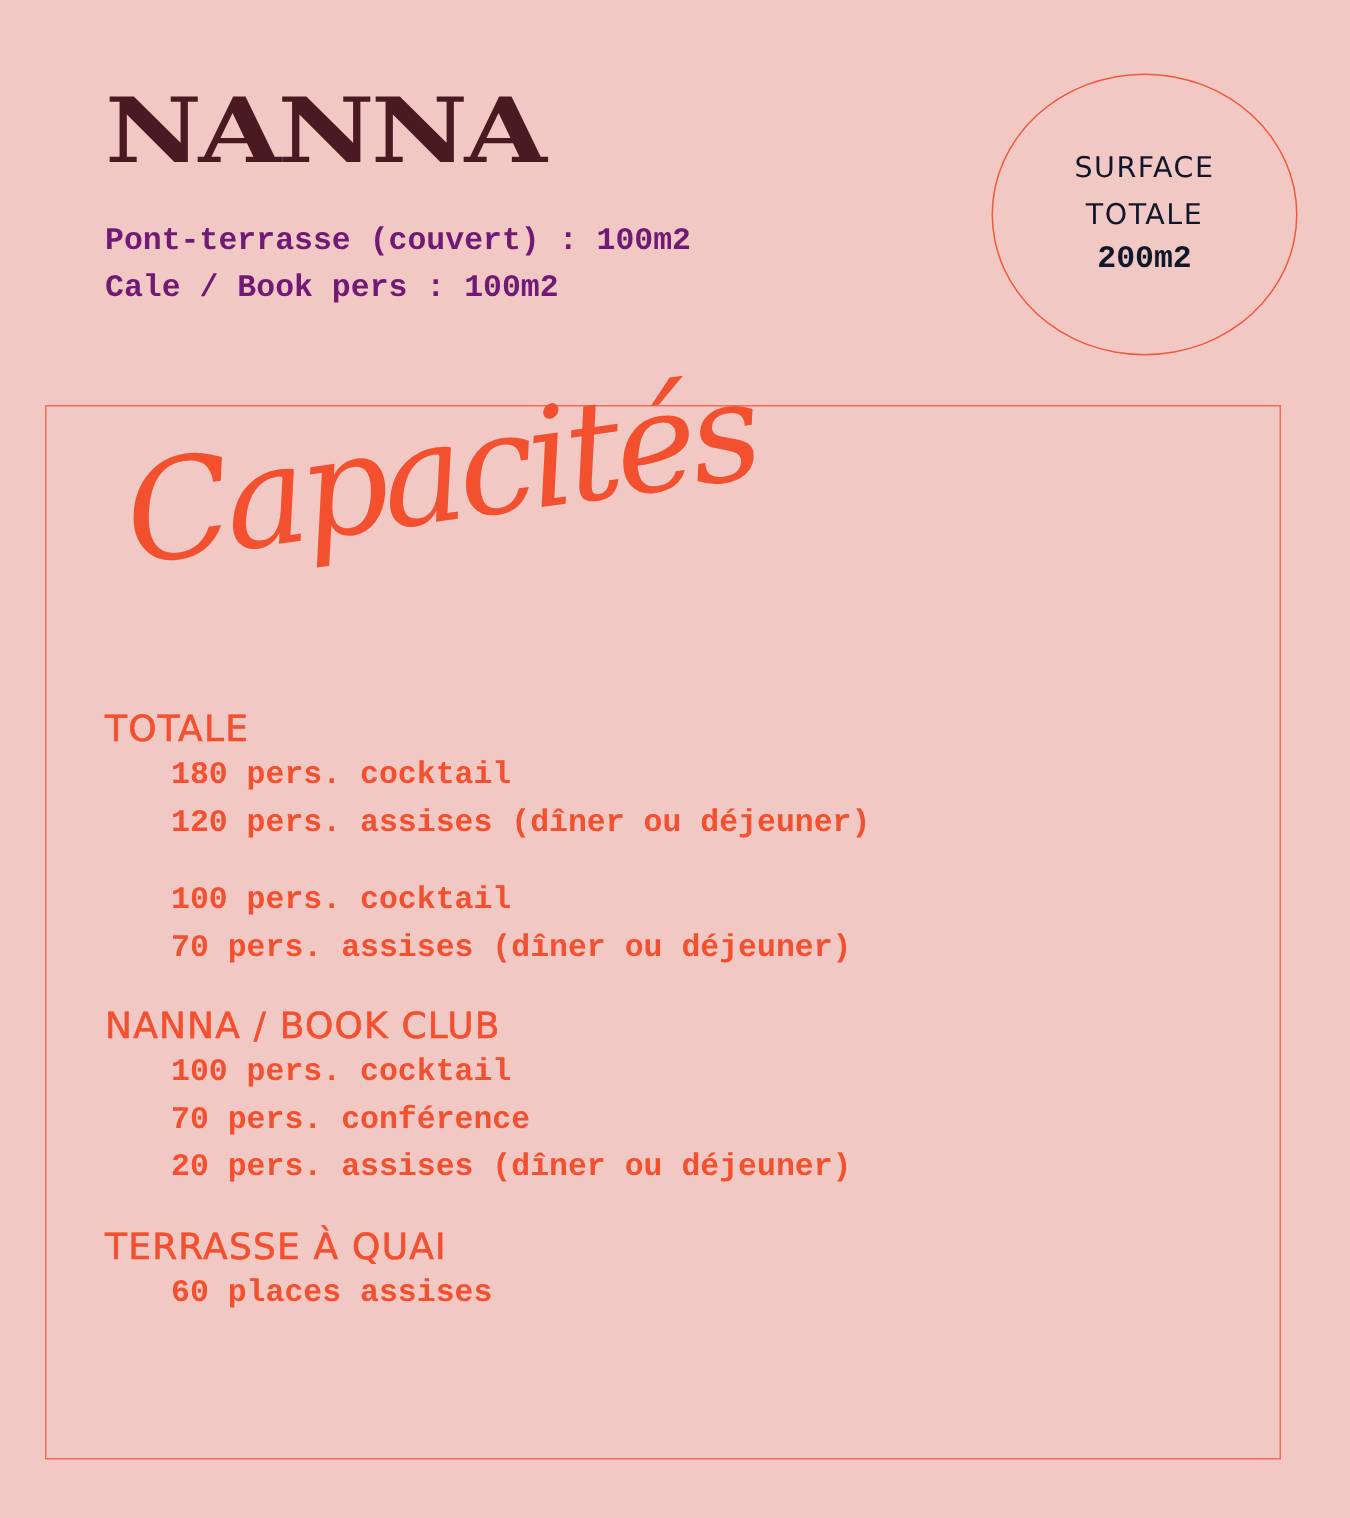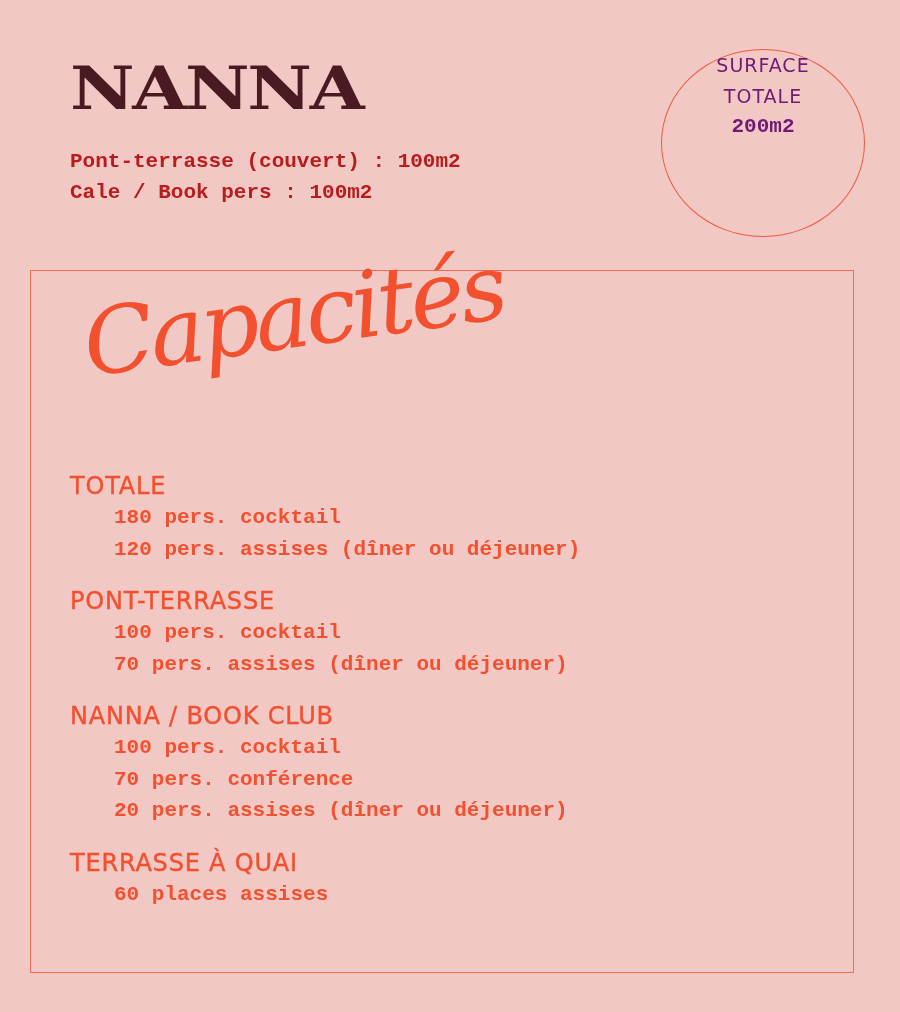--- a/index.html
+++ b/index.html
@@ -11,29 +11,29 @@
     }
     .brand {
       position: absolute; left: 70px; top: 58px;
       font-family: "DejaVu Serif", "Liberation Serif", serif;
       font-weight: bold; font-size: 60px; letter-spacing: -2px;
       color: #4a1a22; line-height: 1;
       transform: scaleX(1.18); transform-origin: left top;
     }
     .areas {
       position: absolute; left: 70px; top: 146px;
-      color: #b91c1c; font-weight: bold; font-size: 21px; line-height: 31px;
+      color: #701a75; font-weight: bold; font-size: 21px; line-height: 31px;
     }
     .areas div { white-space: pre; }
     .circle {
       position: absolute; left: 661px; top: 49px;
       width: 202px; height: 186px; border-radius: 50%;
       border: 1.5px solid #f0593e;
-      display: flex; flex-direction: column; align-items: center; justify-content: flex-start;
-      color: #701a75; text-align: center;
+      display: flex; flex-direction: column; align-items: center; justify-content: center;
+      color: #0f172a; text-align: center;
     }
     .circle .lbl {
       font-family: "DejaVu Sans", "Liberation Sans", sans-serif;
       font-size: 19px; letter-spacing: 1px; line-height: 31px;
     }
     .circle .val { font-family: "Liberation Mono", monospace; font-weight: bold; font-size: 21px; line-height: 30px; }
     .box {
       position: absolute; left: 30px; top: 270px;
       width: 822px; height: 701px;
       border: 1.5px solid #f56a52;
@@ -74,21 +74,20 @@
 
 <div class="script">Capacités</div>
 
 <div class="sections">
   <div class="section">
     <h2>TOTALE</h2>
     <div class="line">180 pers. cocktail</div>
     <div class="line">120 pers. assises (dîner ou déjeuner)</div>
   </div>
   <div class="section">
-    <h2>PONT-TERRASSE</h2>
     <div class="line">100 pers. cocktail</div>
     <div class="line">70 pers. assises (dîner ou déjeuner)</div>
   </div>
   <div class="section">
     <h2>NANNA / BOOK CLUB</h2>
     <div class="line">100 pers. cocktail</div>
     <div class="line">70 pers. conférence</div>
     <div class="line">20 pers. assises (dîner ou déjeuner)</div>
   </div>
   <div class="section">

